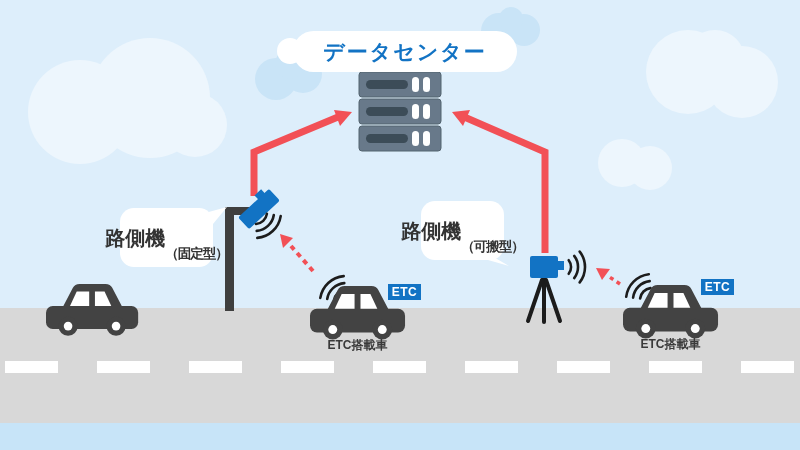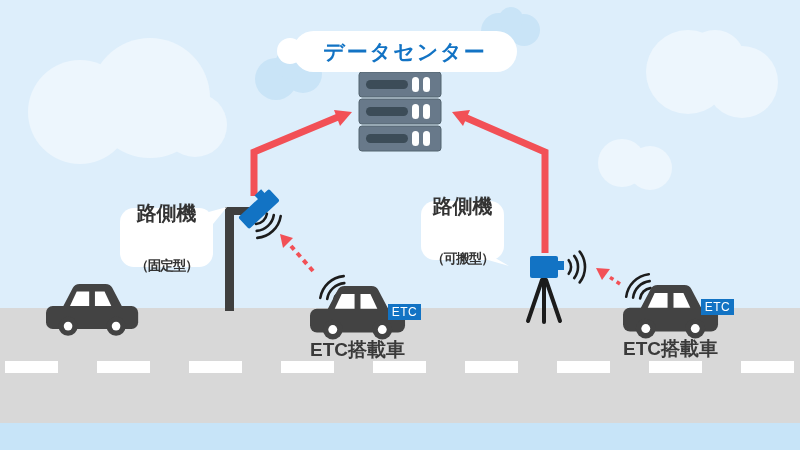--- a/index.html
+++ b/index.html
@@ -11,35 +11,35 @@
   .stage svg{position:absolute;left:0;top:0;}
   .overlay{position:absolute;z-index:5;}
   .dc-pill{
     left:293px;top:31px;width:224px;height:41px;border-radius:21px;
     background:#ffffff;display:flex;align-items:center;justify-content:center;
   }
   .dc-pill .dc-text{
     color:#1273c4;font-size:21px;font-weight:bold;letter-spacing:2px;white-space:nowrap;
   }
   .bubble{
-    background:#ffffff;border-radius:14px;display:flex;flex-direction:column;
+    background:#ffffff;border-radius:14px;display:flex;
     align-items:center;justify-content:center;text-align:center;
   }
   .bubble-fixed{left:120px;top:208px;width:93px;height:59px;}
   .bubble-portable{left:421px;top:201px;width:83px;height:59px;}
   .bubble .b-title{color:#333333;font-size:20px;font-weight:bold;line-height:24px;white-space:nowrap;}
   .bubble .b-sub{color:#333333;font-size:13.5px;font-weight:600;line-height:18px;letter-spacing:-1px;white-space:nowrap;margin-top:32px;}
   .etc-badge{
-    background:#1273c4;color:#ffffff;font-size:12px;font-weight:normal;
-    display:flex;align-items:center;justify-content:center;letter-spacing:0.5px;margin-top:20px;
+    background:#1273c4;color:#ffffff;font-size:12px;font-weight:bold;
+    display:flex;align-items:center;justify-content:center;letter-spacing:0.5px;
   }
   .etc-badge-middle{left:388px;top:284px;width:33px;height:16px;}
   .etc-badge-right{left:701px;top:279px;width:33px;height:16px;}
   .car-label{
-    color:#3a3a3a;font-size:19px;font-weight:bold;text-align:center;white-space:nowrap;
+    color:#3a3a3a;font-size:12px;font-weight:bold;text-align:center;white-space:nowrap;
   }
   .car-label-middle{left:305px;top:337px;width:105px;}
   .car-label-right{left:618px;top:336px;width:105px;}
 </style>
 </head>
 <body>
 
 <div class="stage">
 
   <svg width="800" height="450" viewBox="0 0 800 450">

